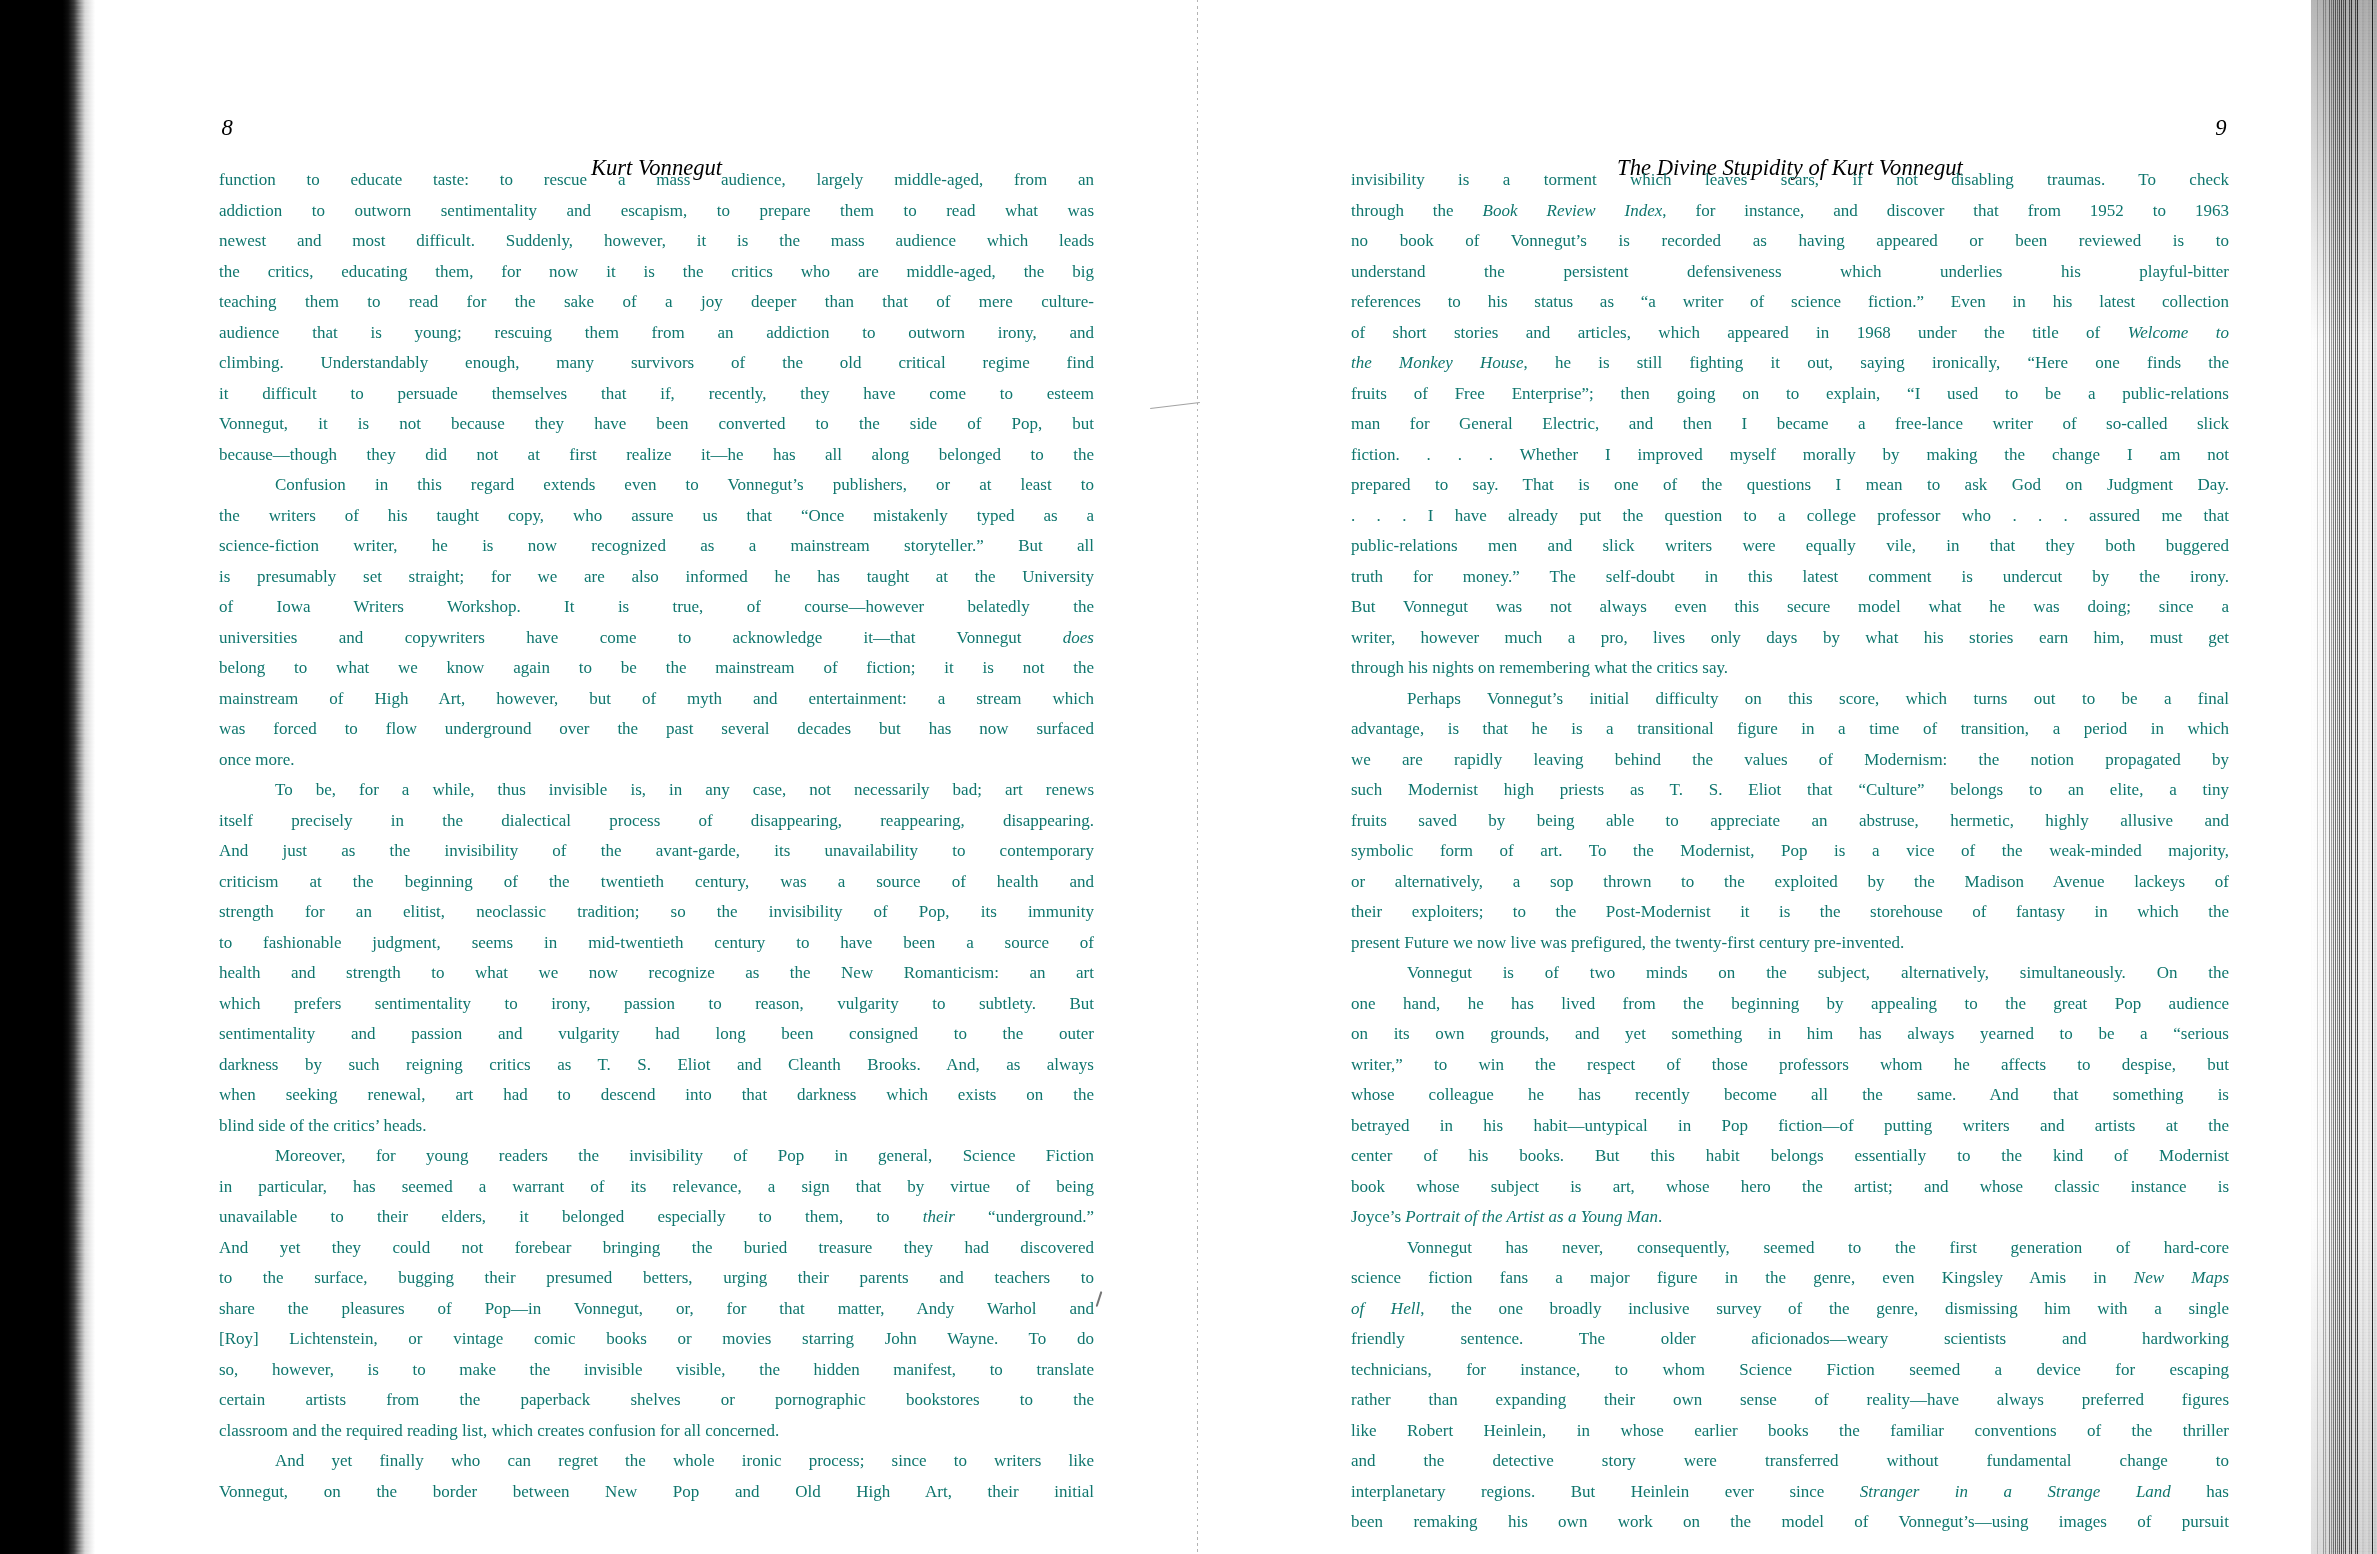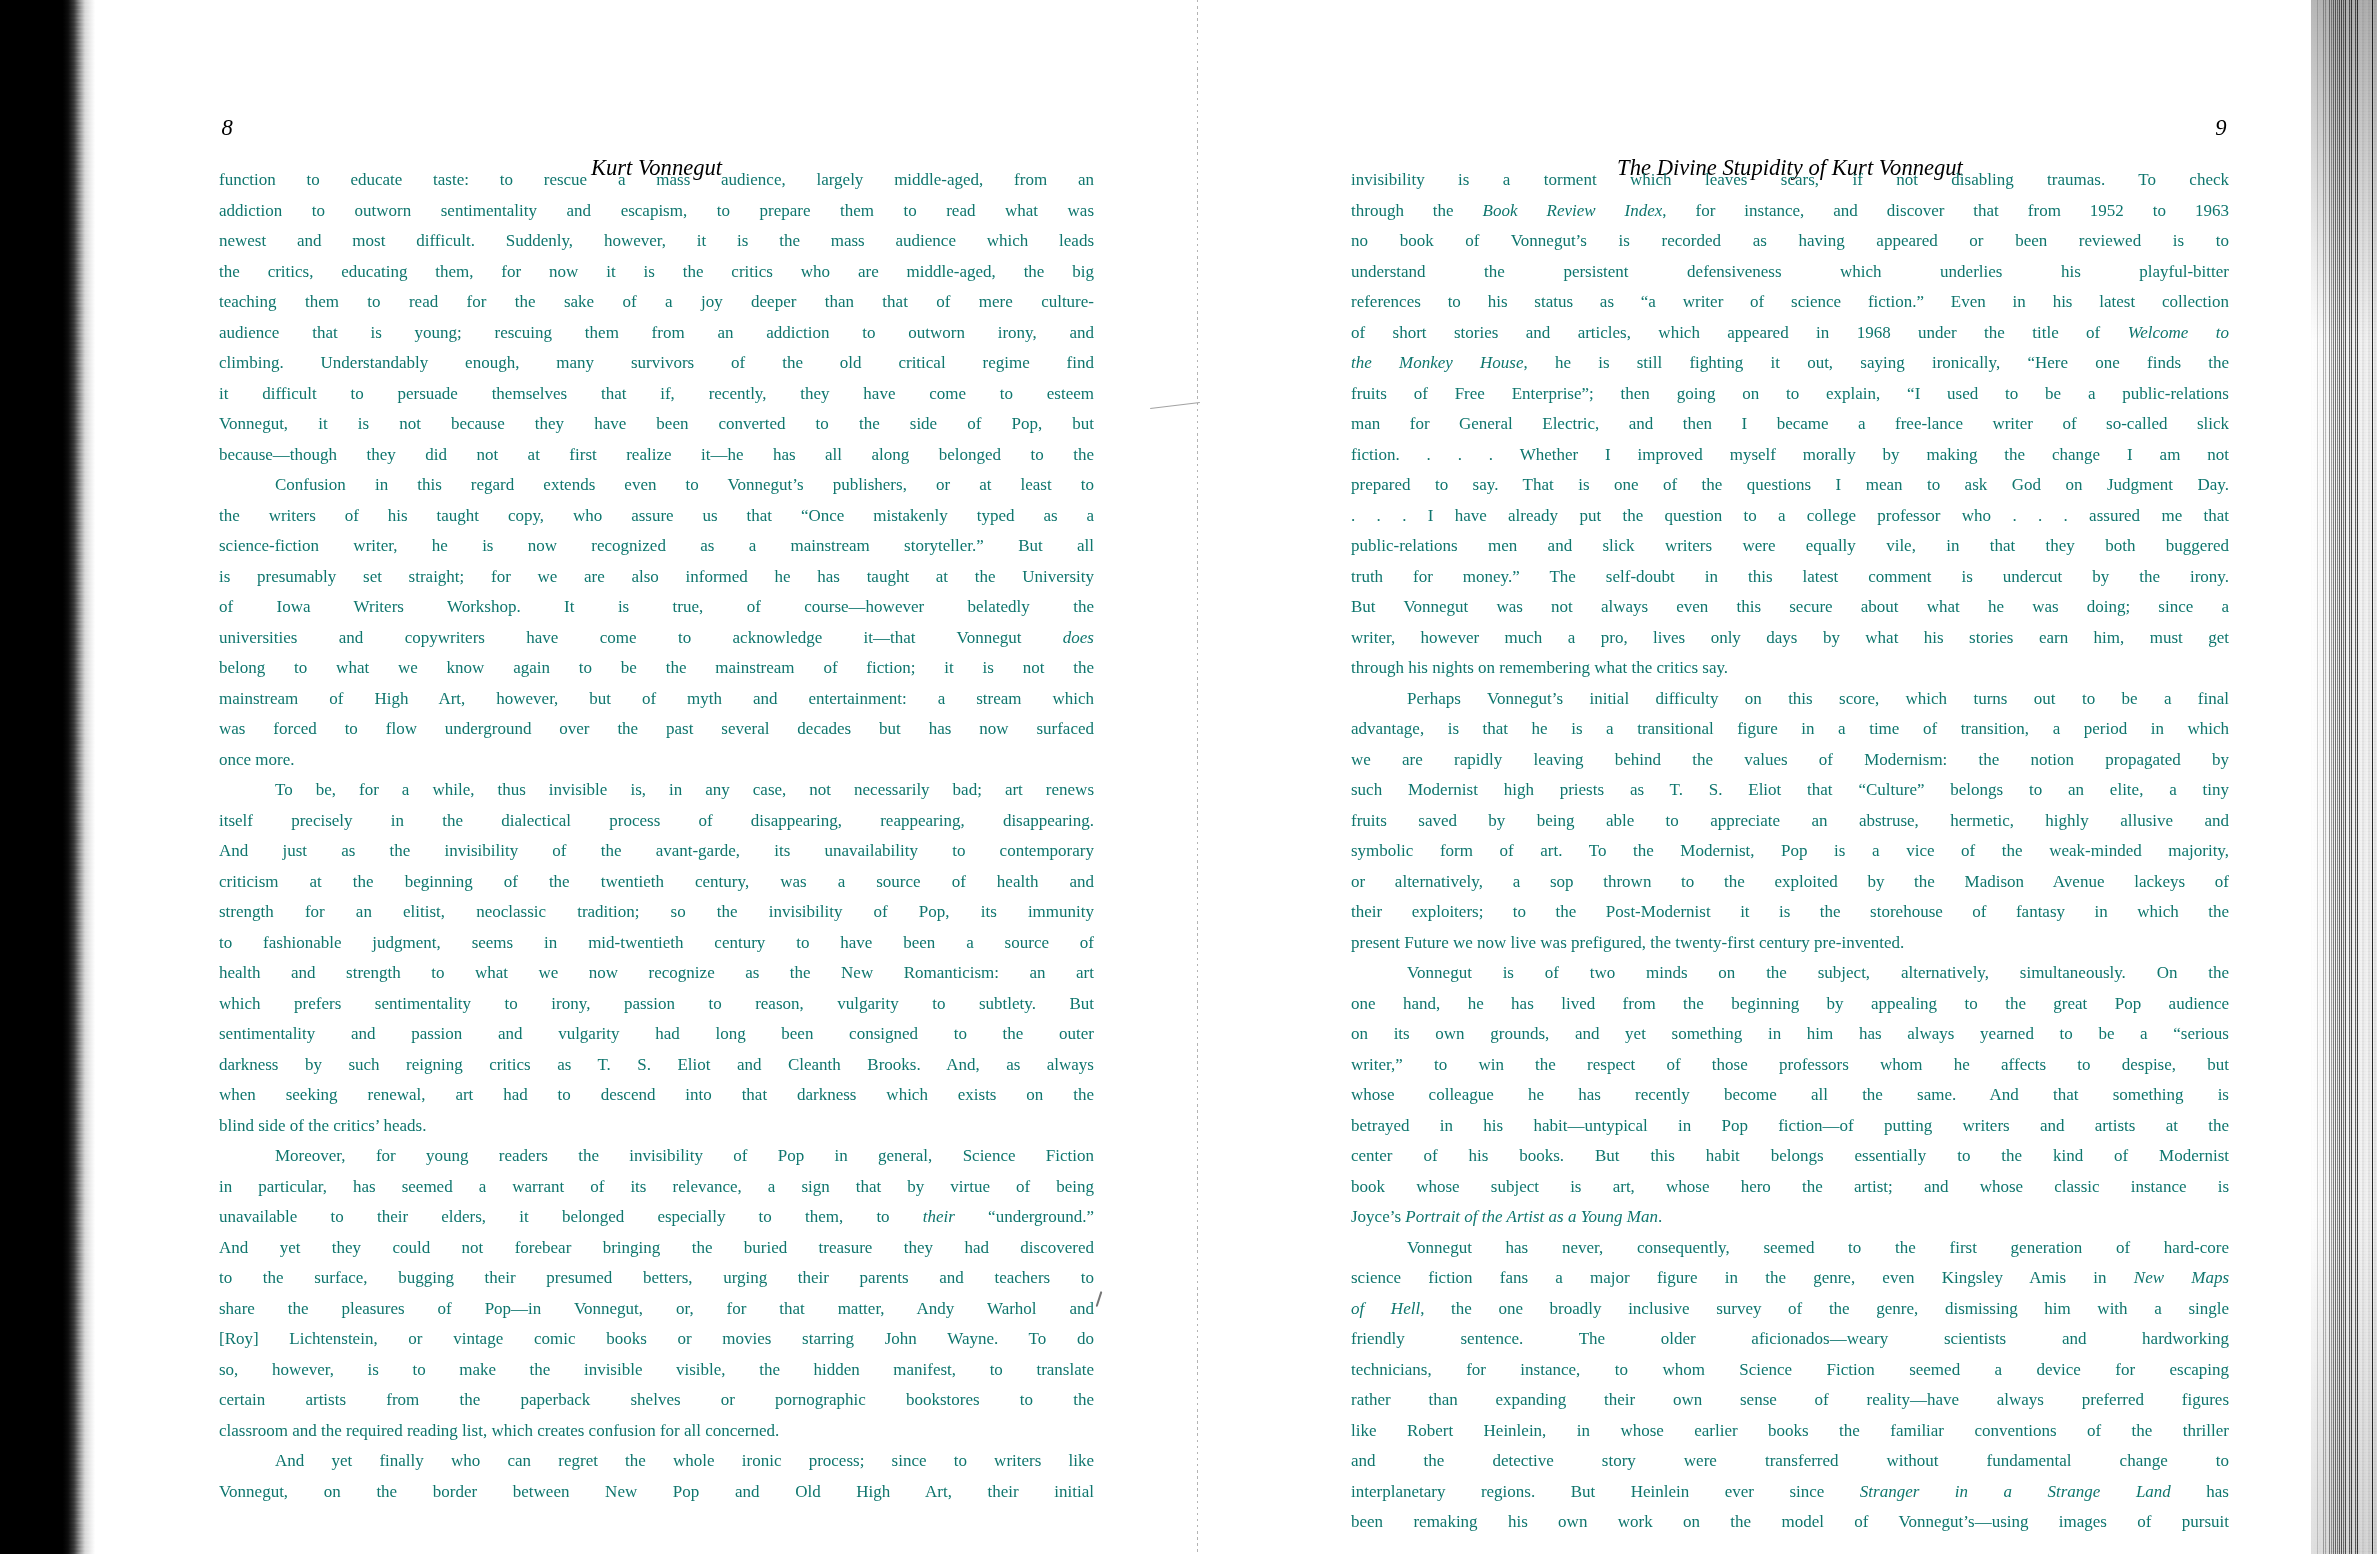--- a/index.html
+++ b/index.html
@@ -170,21 +170,21 @@
       <div class="line">references to his status as “a writer of science fiction.” Even in his latest collection</div>
       <div class="line">of short stories and articles, which appeared in 1968 under the title of <i>Welcome to</i></div>
       <div class="line"><i>the Monkey House</i>, he is still fighting it out, saying ironically, “Here one finds the</div>
       <div class="line">fruits of Free Enterprise”; then going on to explain, “I used to be a public-relations</div>
       <div class="line">man for General Electric, and then I became a free-lance writer of so-called slick</div>
       <div class="line">fiction. . . . Whether I improved myself morally by making the change I am not</div>
       <div class="line">prepared to say. That is one of the questions I mean to ask God on Judgment Day.</div>
       <div class="line">. . . I have already put the question to a college professor who . . . assured me that</div>
       <div class="line">public-relations men and slick writers were equally vile, in that they both buggered</div>
       <div class="line">truth for money.” The self-doubt in this latest comment is undercut by the irony.</div>
-      <div class="line">But Vonnegut was not always even this secure about what he was doing; since a</div>
+      <div class="line">But Vonnegut was not always even this secure model what he was doing; since a</div>
       <div class="line">writer, however much a pro, lives only days by what his stories earn him, must get</div>
       <div class="line last">through his nights on remembering what the critics say.</div>
       <div class="line indent">Perhaps Vonnegut’s initial difficulty on this score, which turns out to be a final</div>
       <div class="line">advantage, is that he is a transitional figure in a time of transition, a period in which</div>
       <div class="line">we are rapidly leaving behind the values of Modernism: the notion propagated by</div>
       <div class="line">such Modernist high priests as T. S. Eliot that “Culture” belongs to an elite, a tiny</div>
       <div class="line">fruits saved by being able to appreciate an abstruse, hermetic, highly allusive and</div>
       <div class="line">symbolic form of art. To the Modernist, Pop is a vice of the weak-minded majority,</div>
       <div class="line">or alternatively, a sop thrown to the exploited by the Madison Avenue lackeys of</div>
       <div class="line">their exploiters; to the Post-Modernist it is the storehouse of fantasy in which the</div>

